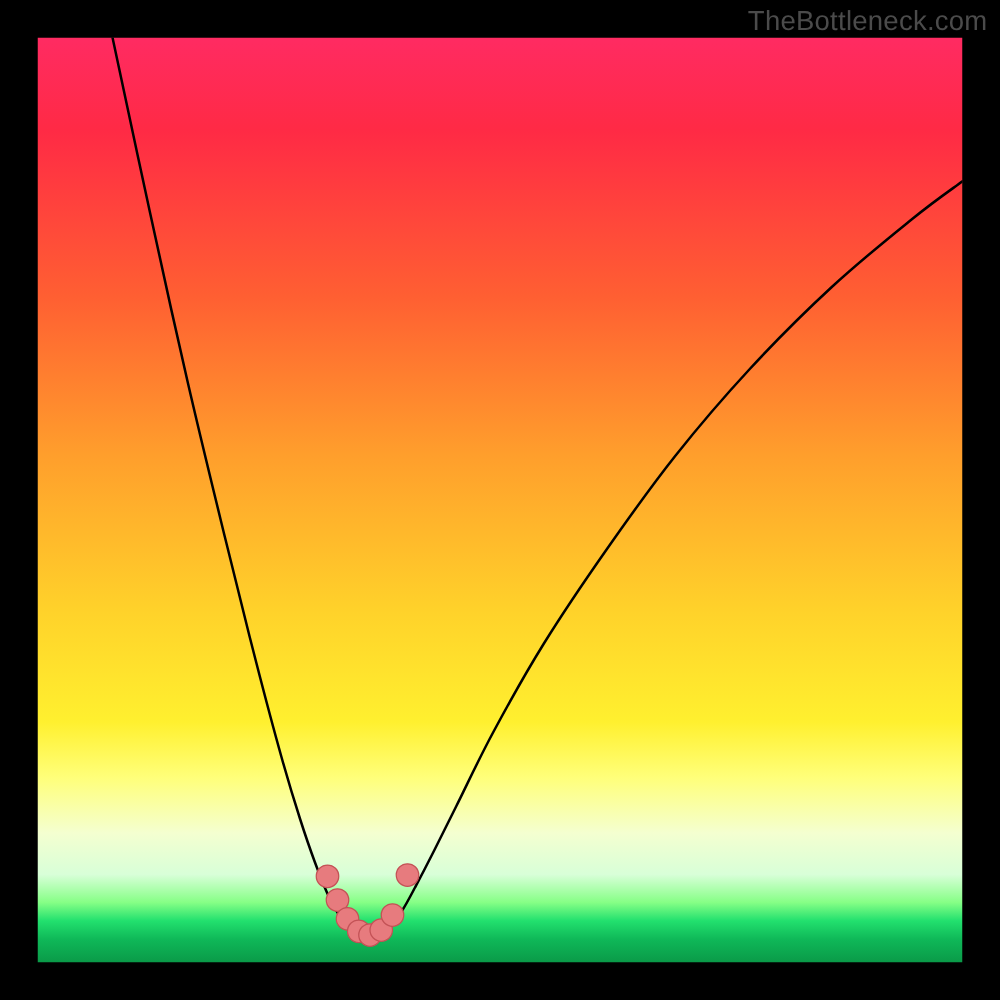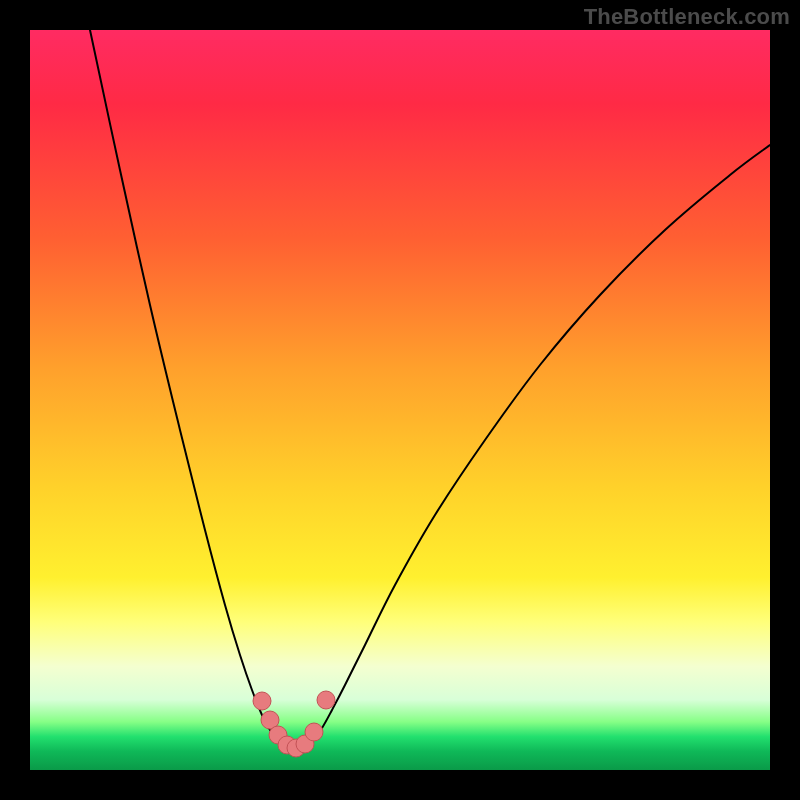--- a/index.html
+++ b/index.html
@@ -32,21 +32,21 @@
     left: 0; top: 0; right: 0; bottom: 0;
     
   }
   .credit {
     position: absolute;
     top: 4px;
     right: 10px;
     color: #4b4b4b;
     font-size: 22px;
     letter-spacing: 0.2px;
-    font-weight: 700;
+    font-weight: 400;
   }
   svg.curves {
     position: absolute;
     left: 0; top: 0;
     width: 740px;
     height: 740px;
     overflow: visible;
   }
 </style>
 </head>

